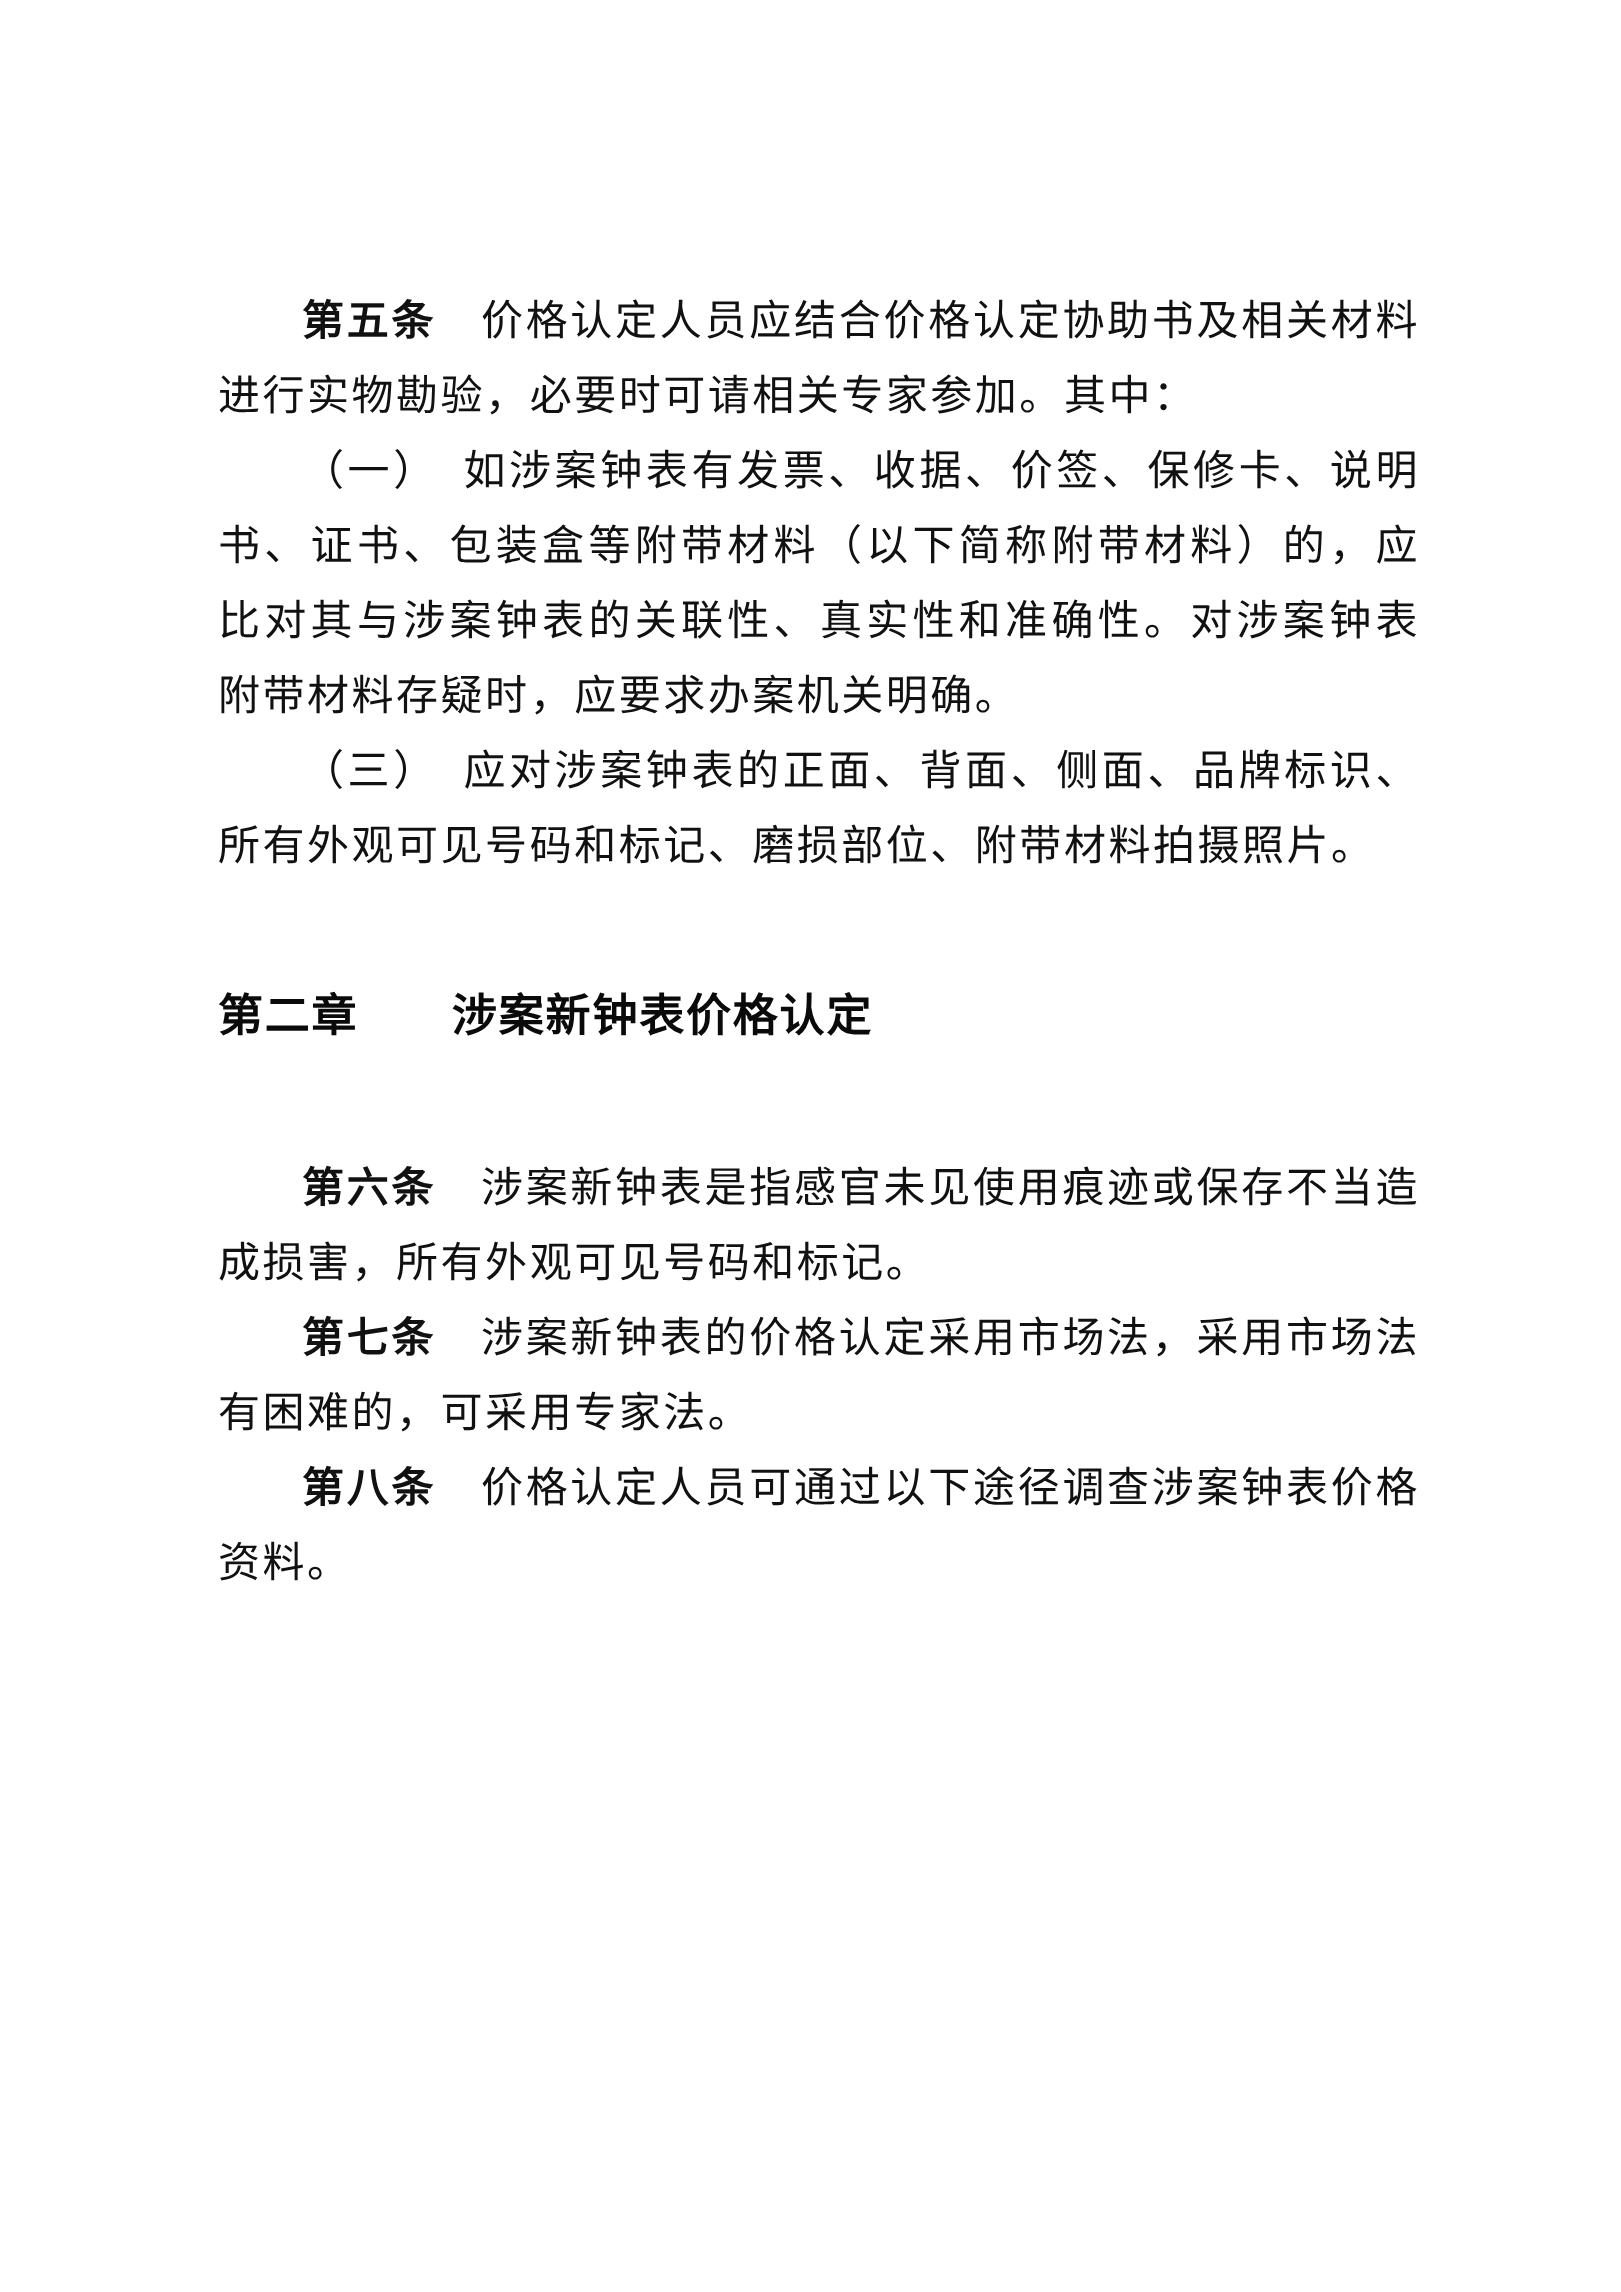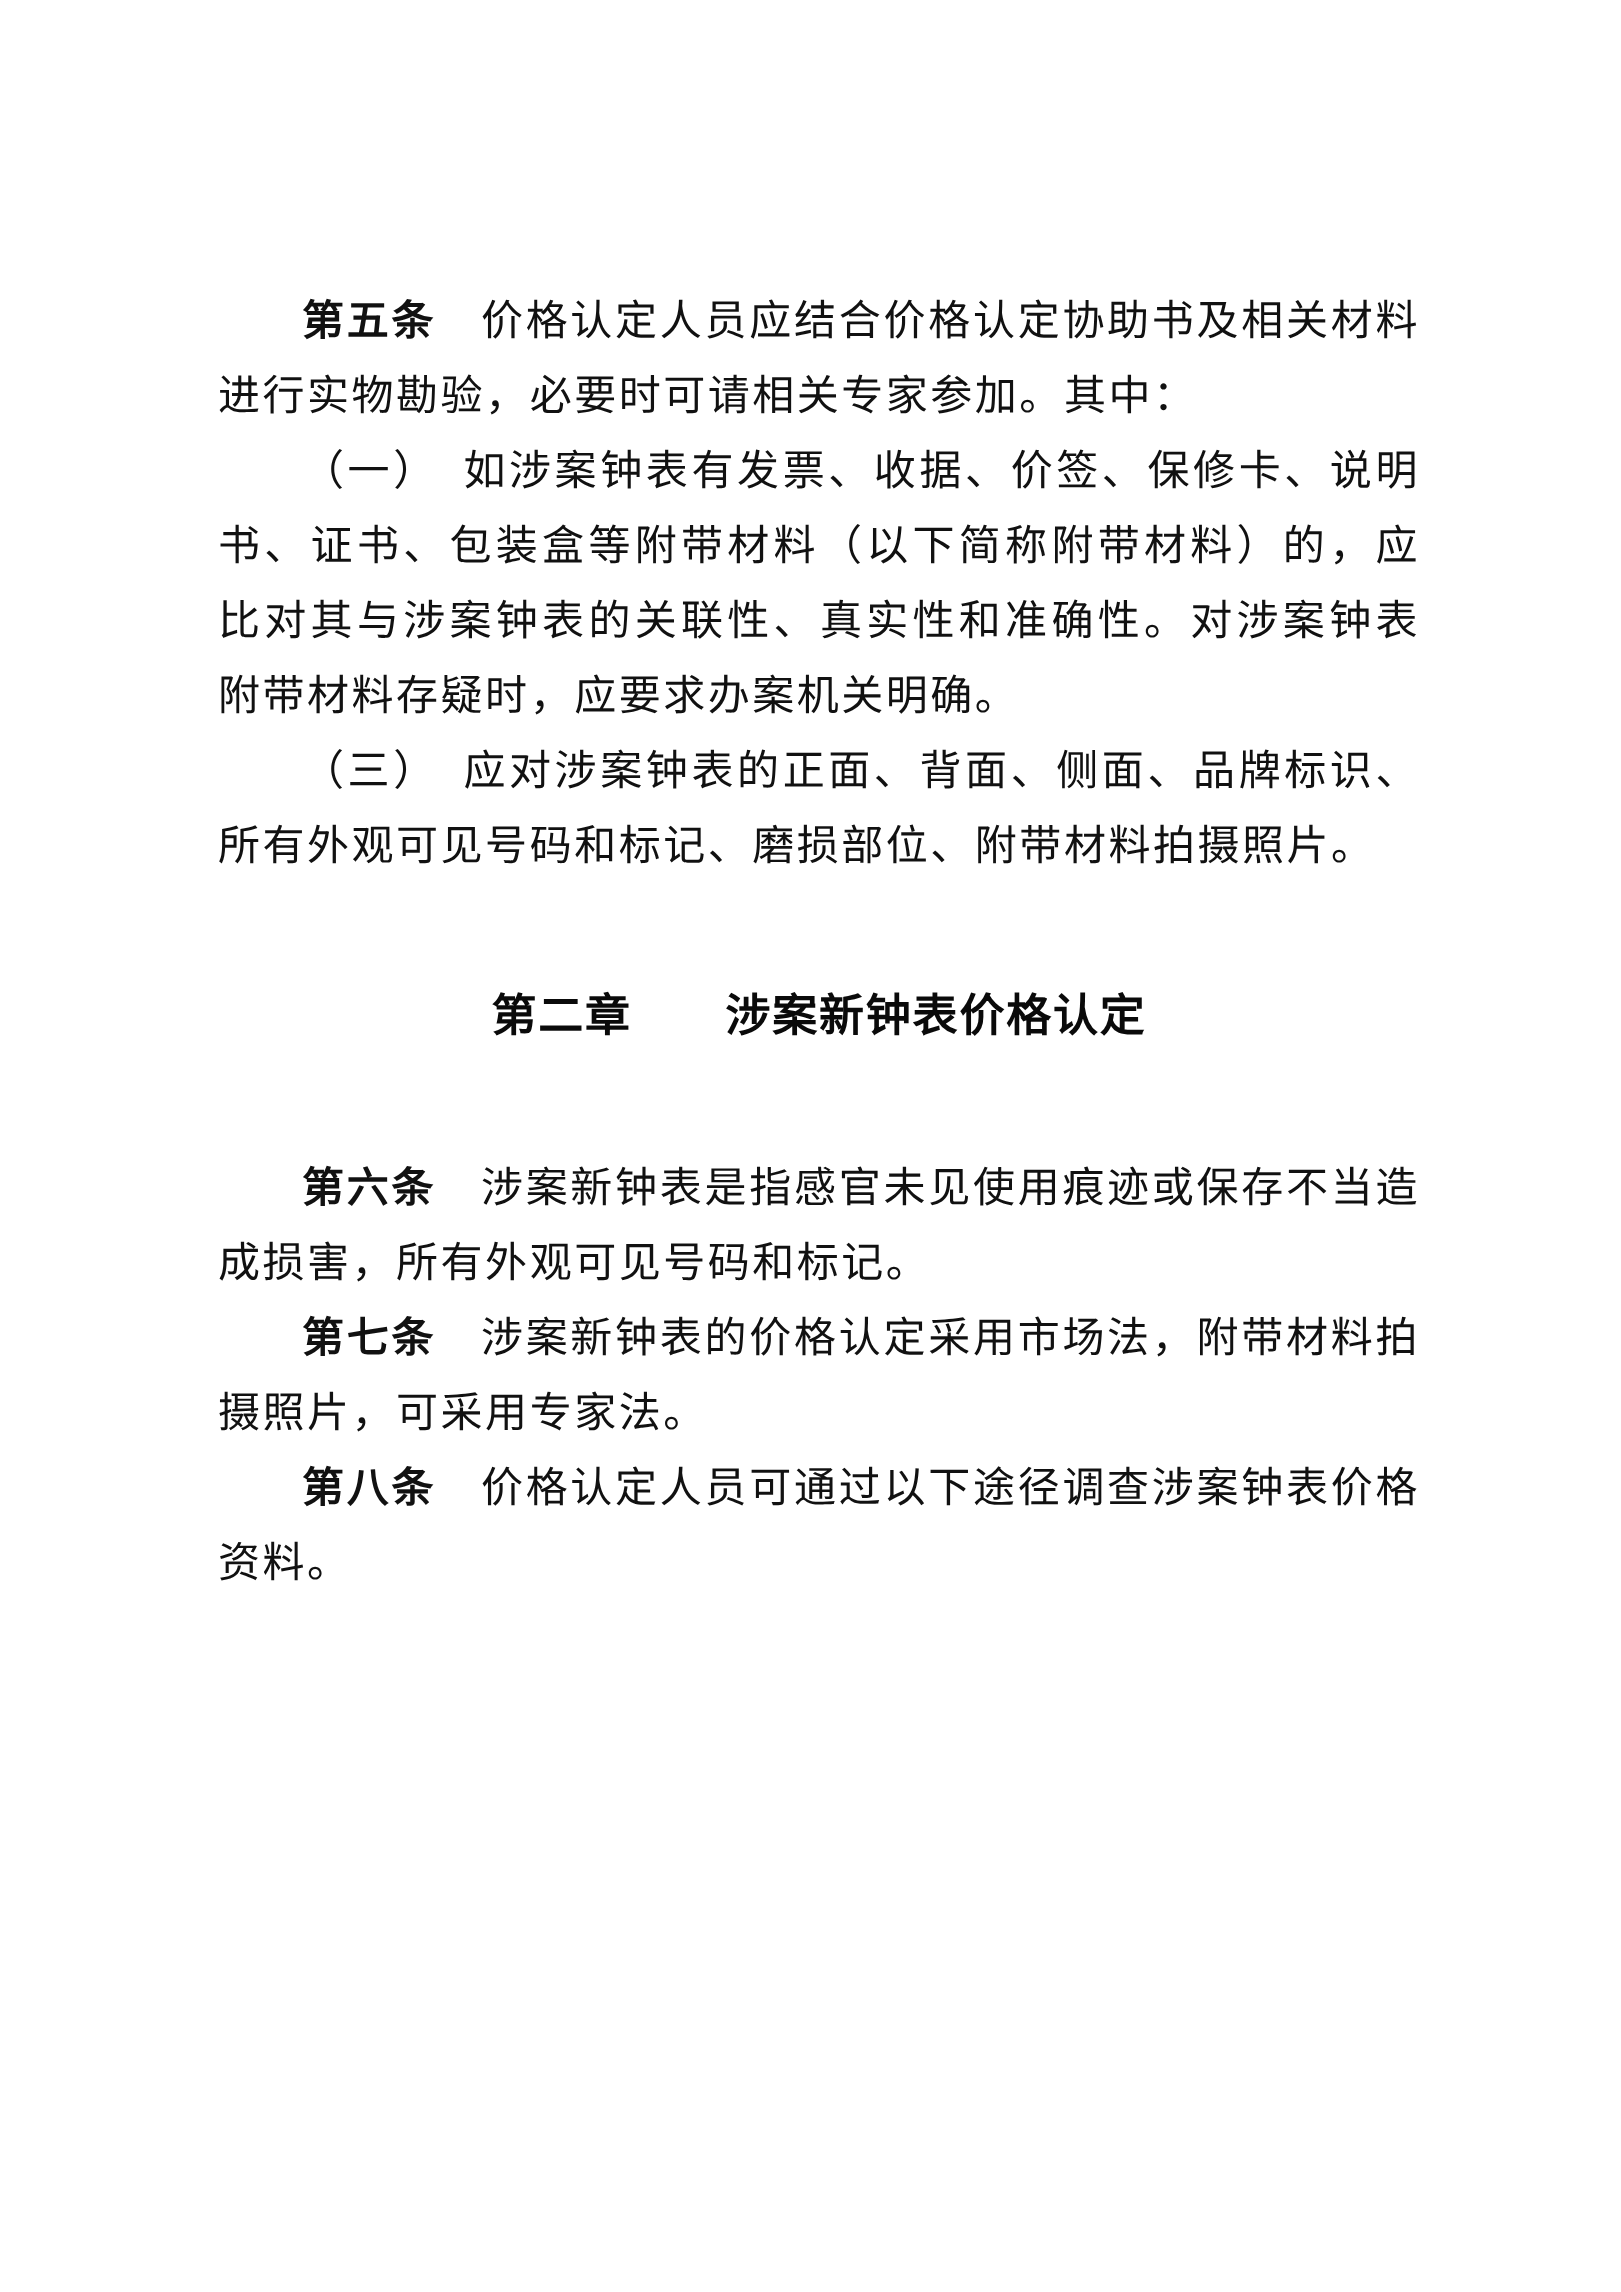--- a/index.html
+++ b/index.html
@@ -47,21 +47,20 @@
     font-weight: 700;
     letter-spacing: 0.06em;
   }
 
   
   .chapter {
     font-family: "Liberation Sans", "DejaVu Sans", sans-serif;
     font-weight: 700;
     font-size: 45px;
     line-height: 75px;
-    text-align: center;
     letter-spacing: 0.04em;
     margin: 0;
     text-indent: 0;
     color: #0a0a0a;
   }
   .spacer-before-chapter { height: 94px; }
   .spacer-after-chapter  { height: 98px; }
 
   
   .page::after {
@@ -86,19 +85,19 @@
     <p class="para sub"><span>（三）　应对涉案钟表的正面、背面、侧面、品牌标识、所有外观可见号码和标记、磨损部位、附带材料拍摄照片。</span></p>
 
     <div class="spacer-before-chapter"></div>
 
     <h2 class="chapter">第二章　　涉案新钟表价格认定</h2>
 
     <div class="spacer-after-chapter"></div>
 
     <p class="para"><span class="marker">第六条</span><span>　涉案新钟表是指感官未见使用痕迹或保存不当造成损害，所有外观可见号码和标记。</span></p>
 
-    <p class="para"><span class="marker">第七条</span><span>　涉案新钟表的价格认定采用市场法，附带材料拍摄照片，可采用专家法。</span></p>
+    <p class="para"><span class="marker">第七条</span><span>　涉案新钟表的价格认定采用市场法，采用市场法有困难的，可采用专家法。</span></p>
 
     <p class="para"><span class="marker">第八条</span><span>　价格认定人员可通过以下途径调查涉案钟表价格资料。</span></p>
 
   </div>
 </div>
 
 
 </body></html>

